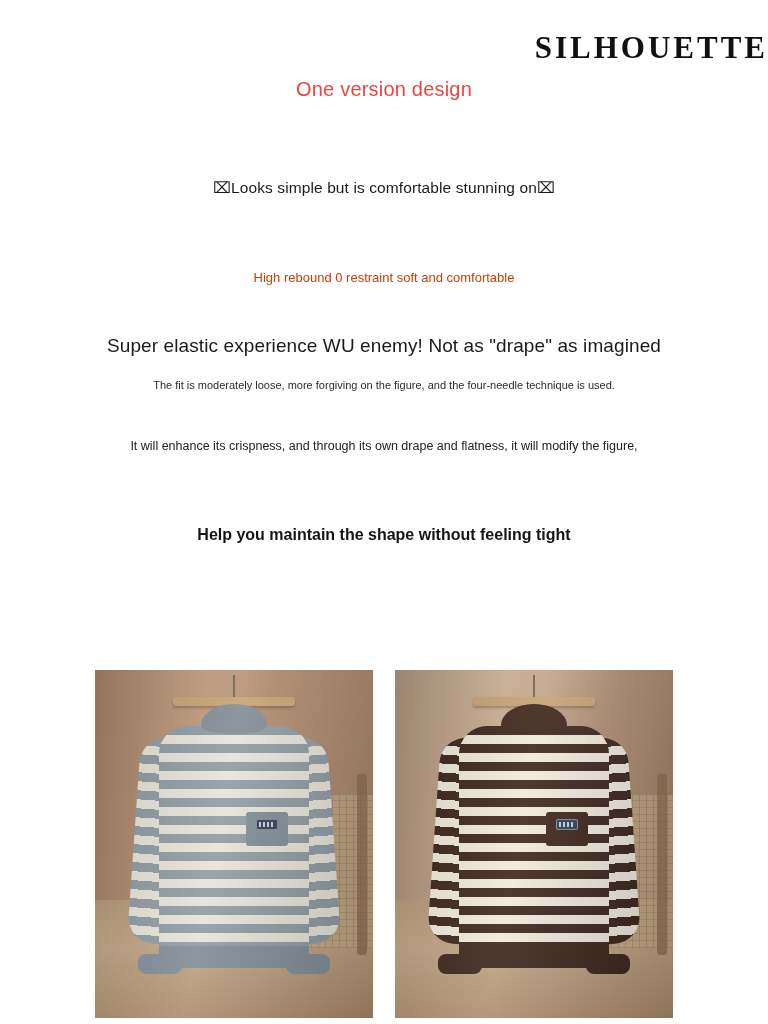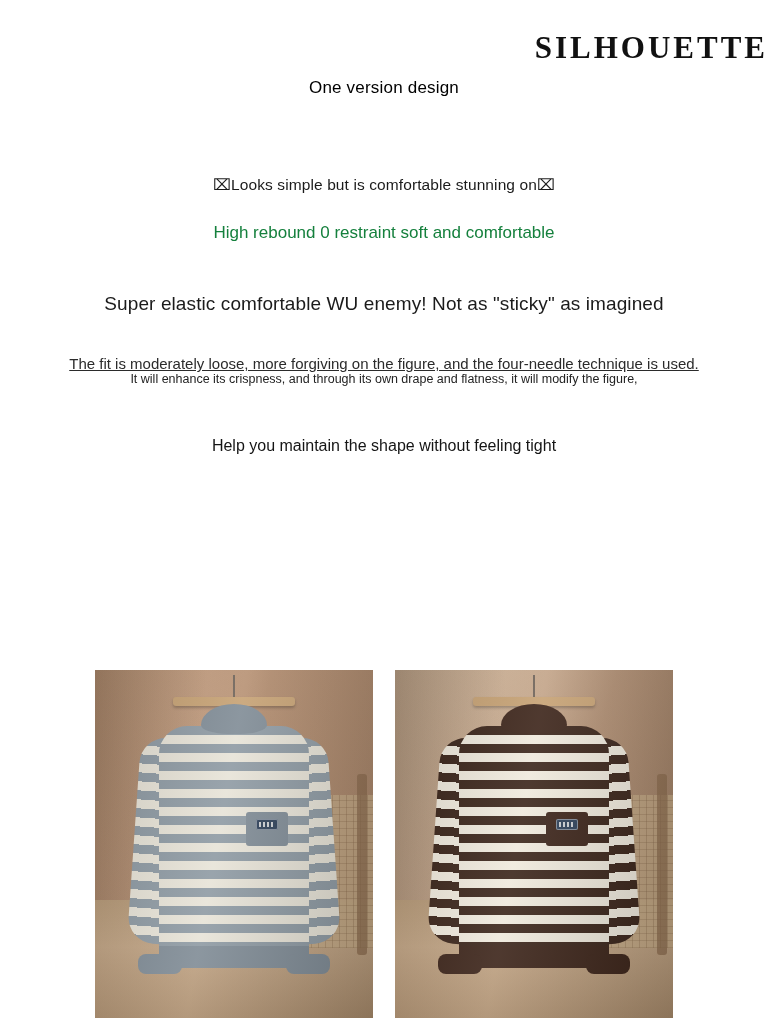--- a/index.html
+++ b/index.html
@@ -25,64 +25,65 @@
     font-family: "Liberation Serif", serif;
     font-size: 31px;
     letter-spacing: 3px;
     font-weight: 700;
     color: #111111;
     margin-top: 31px;
     line-height: 1.1;
   }
   .brand-sub {
     text-align: center;
-    font-size: 17px;
-    color: #000000;
+    font-size: 20px;
+    color: #ef4444;
     margin-top: 13px;
     font-weight: 400;
     letter-spacing: 0.2px;
   }
   .copy-block {
     margin-top: 78px;
     text-align: center;
   }
   .line {
     text-align: center;
     color: #1b1b1b;
   }
   .line-1 {
     font-size: 15.5px;
     margin-top: 0;
     letter-spacing: 0.1px;
   }
   .line-2 {
-    font-size: 17px;
-    margin-top: 29px;
-    color: #15803d;
+    font-size: 13px;
+    margin-top: 73px;
+    color: #c2410c;
   }
   .line-3 {
     font-size: 19px;
     margin-top: 50px;
     letter-spacing: 0.1px;
   }
   .line-4 {
-    font-size: 15px;
-    margin-top: 40px;
+    font-size: 11px;
+    margin-top: 22px;
     color: #2b2b2b;
-    text-decoration: underline;
   }
   .line-5 {
     font-size: 12.5px;
+    margin-top: 48px;
     color: #222;
     text-align: center;
   }
   .line-6 {
     font-size: 16px;
-    margin-top: 51px;
+    margin-top: 73px;
     color: #151515;
+    font-weight: bold;
   }
   .gallery {
     position: absolute;
     left: 0;
     top: 639px;
     width: 768px;
     display: flex;
     justify-content: center;
     gap: 22px;
   }
@@ -269,21 +270,21 @@
 <body>
 
 <div class="page">
 
   <div class="brand-title">SILHOUETTE</div>
   <div class="brand-sub">One version design</div>
 
   <div class="copy-block">
     <div class="line line-1">⌧Looks simple but is comfortable stunning on⌧</div>
     <div class="line line-2">High rebound 0 restraint soft and comfortable</div>
-    <div class="line line-3">Super elastic comfortable WU enemy! Not as "sticky" as imagined</div>
+    <div class="line line-3">Super elastic experience WU enemy! Not as "drape" as imagined</div>
     <div class="line line-4">The fit is moderately loose, more forgiving on the figure, and the four-needle technique is used.</div>
     <div class="line line-5">It will enhance its crispness, and through its own drape and flatness, it will modify the figure,</div>
     <div class="line line-6">Help you maintain the shape without feeling tight</div>
   </div>
 
   <div class="gallery">
 
     <div class="photo">
       <div class="bg-warm"></div>
       <div class="wall-shadow"></div>

